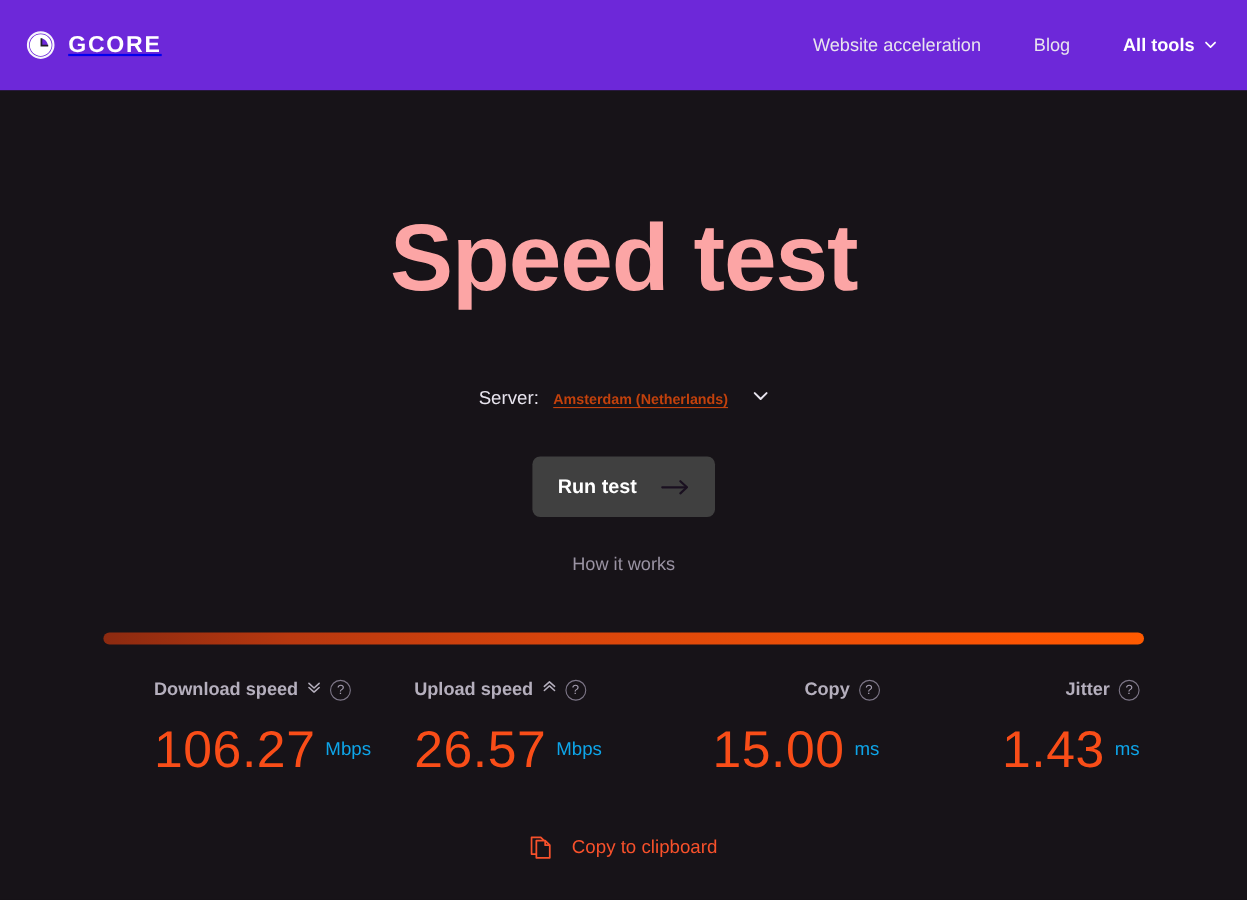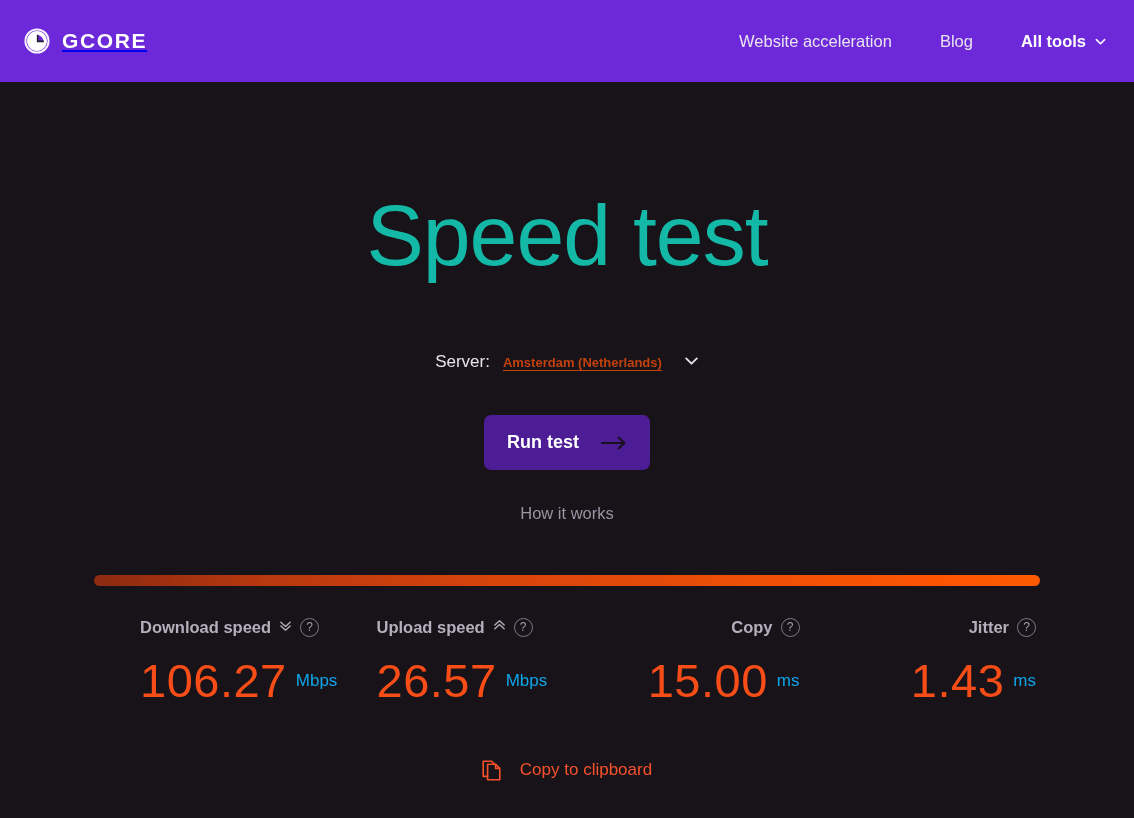--- a/index.html
+++ b/index.html
@@ -77,30 +77,30 @@
     height: 11px;
   }
 
   
   .hero {
     text-align: center;
     padding-top: 110px;
   }
   .title {
     font-size: 86px;
-    font-weight: 400;
+    font-weight: 700;
     letter-spacing: -1px;
-    color: #14b8a6;
+    color: #fca5a5;
     line-height: 1;
   }
 
   .server-row {
     margin-top: 74px;
     display: flex;
-    align-items: center;
+    align-items: flex-start;
     justify-content: center;
     gap: 13px;
   }
   .server-label {
     font-size: 17px;
     color: #e8e4ee;
   }
   .server-select {
     display: flex;
     align-items: center;
@@ -116,21 +116,21 @@
   }
 
   .run-btn {
     margin: 43px auto 0;
     display: flex;
     align-items: center;
     justify-content: center;
     gap: 22px;
     width: 166px;
     height: 55px;
-    background: #4c1d95;
+    background: #404040;
     border: none;
     border-radius: 7px;
     cursor: pointer;
     font-family: inherit;
   }
   .run-btn-label {
     font-size: 18px;
     font-weight: 700;
     color: #ffffff;
   }

